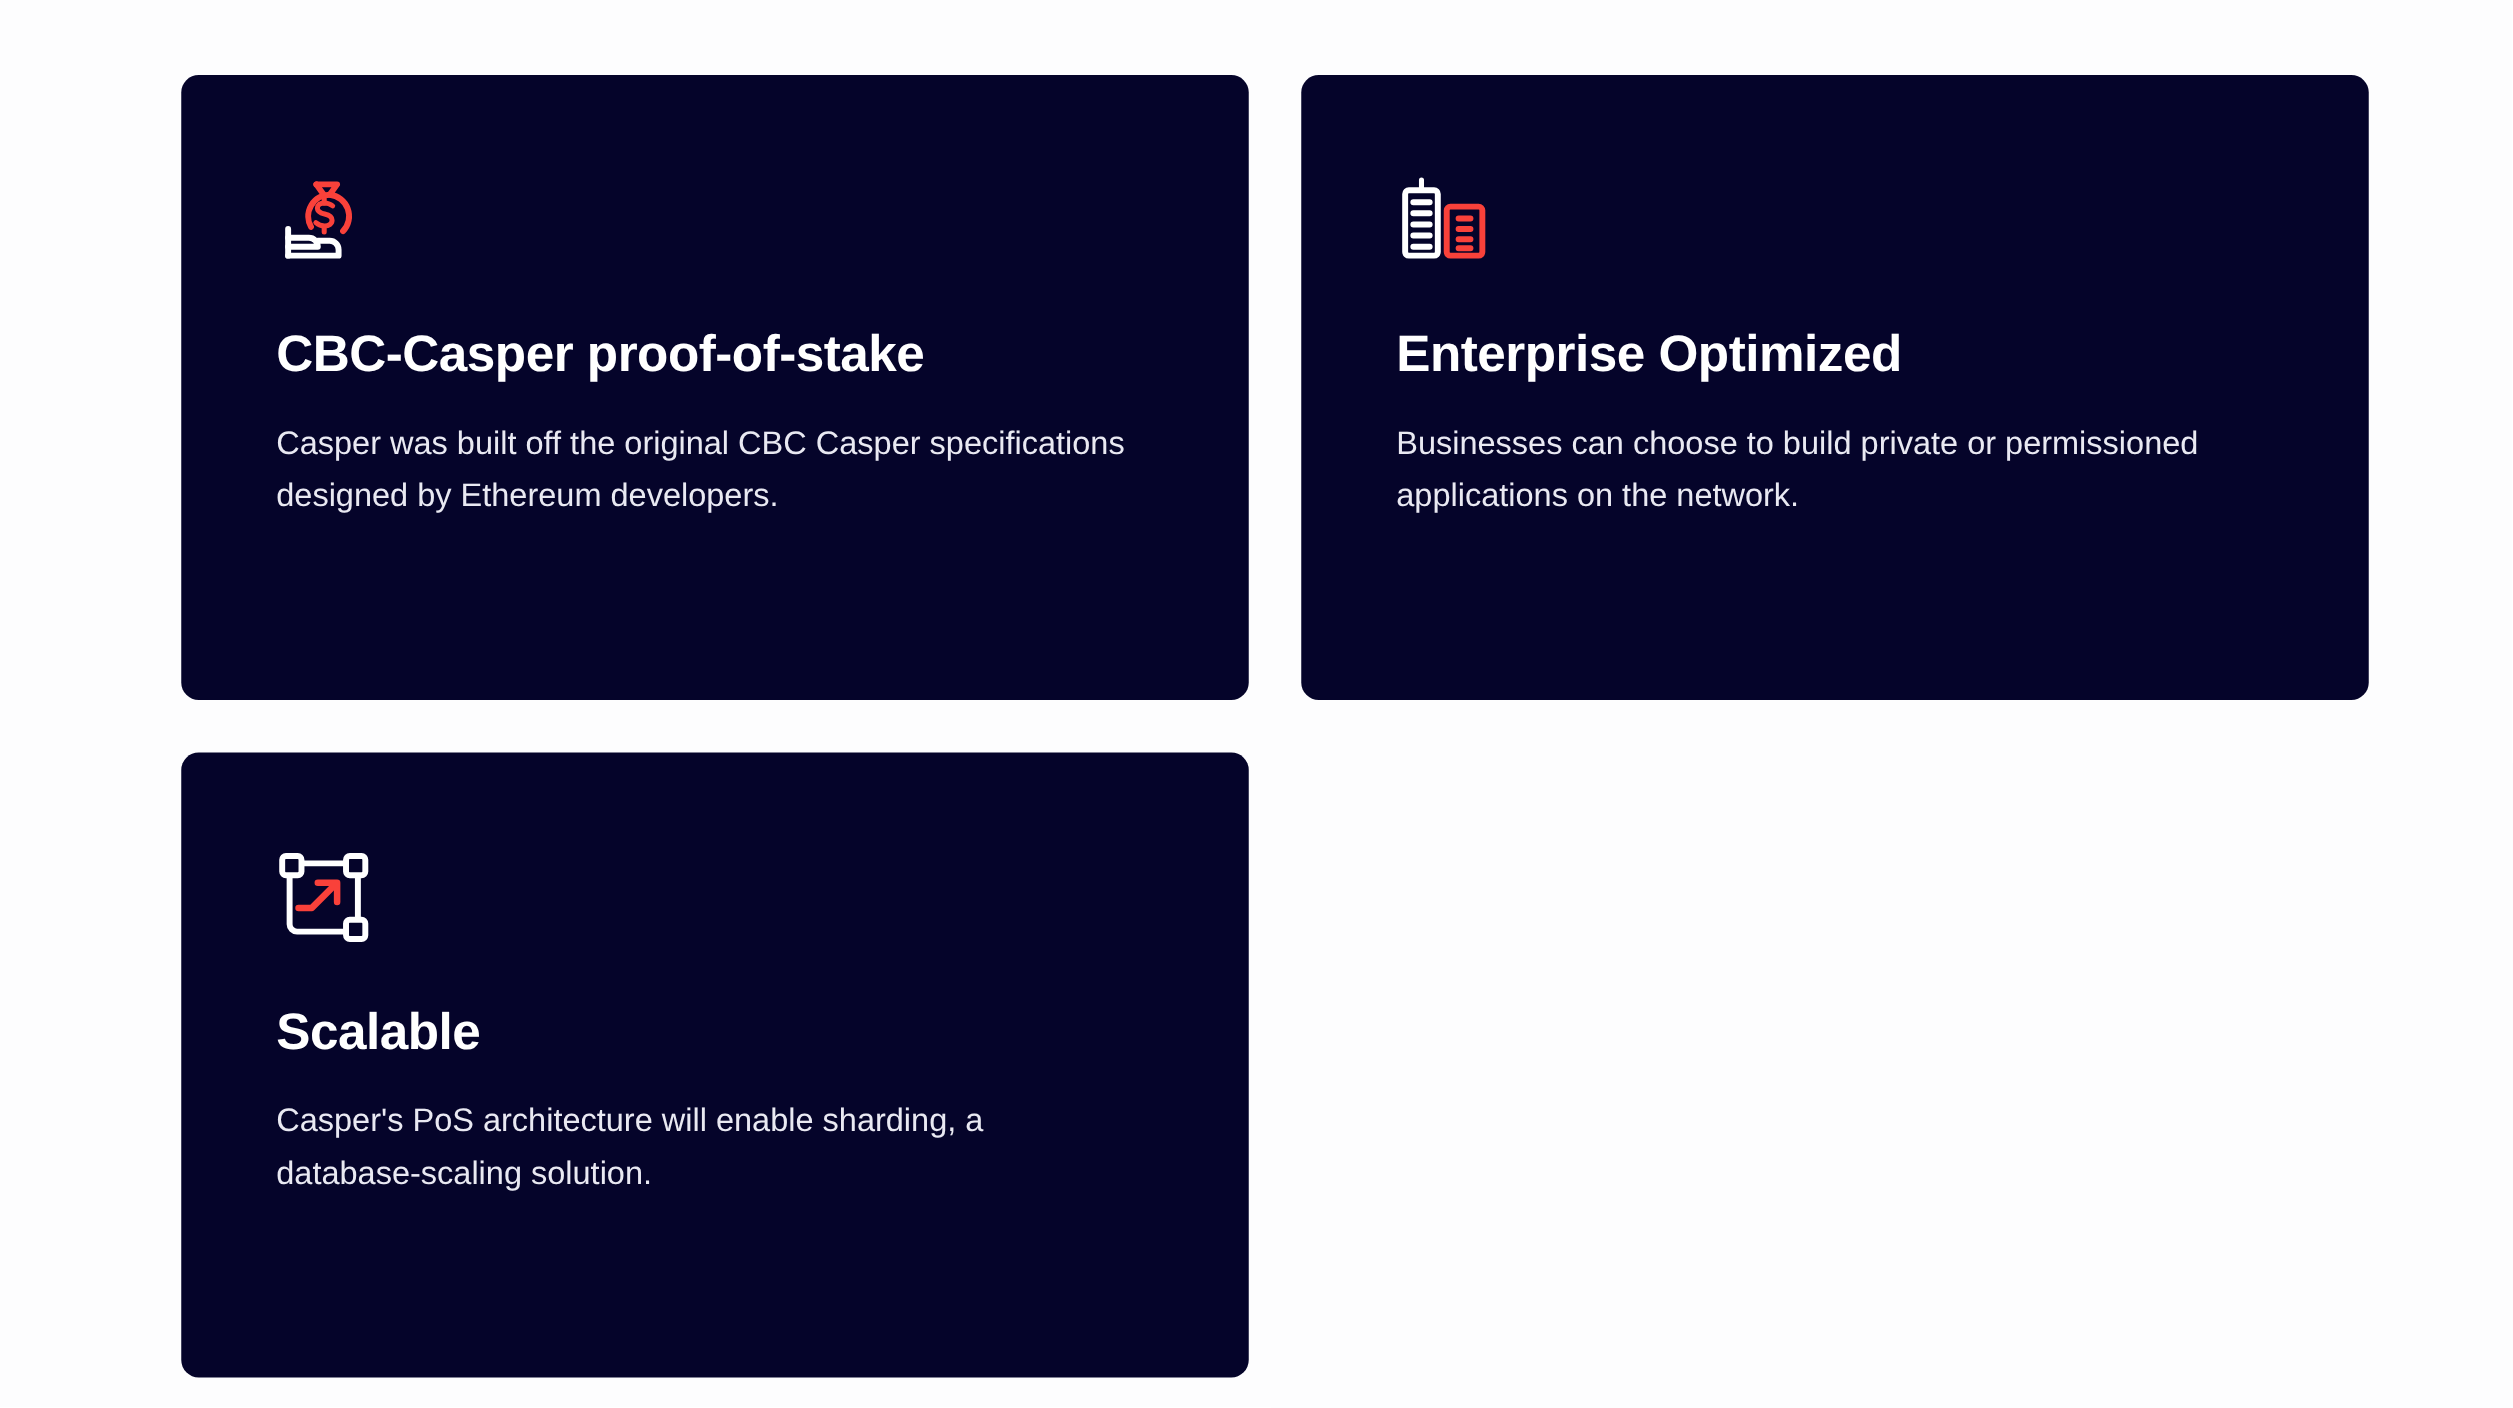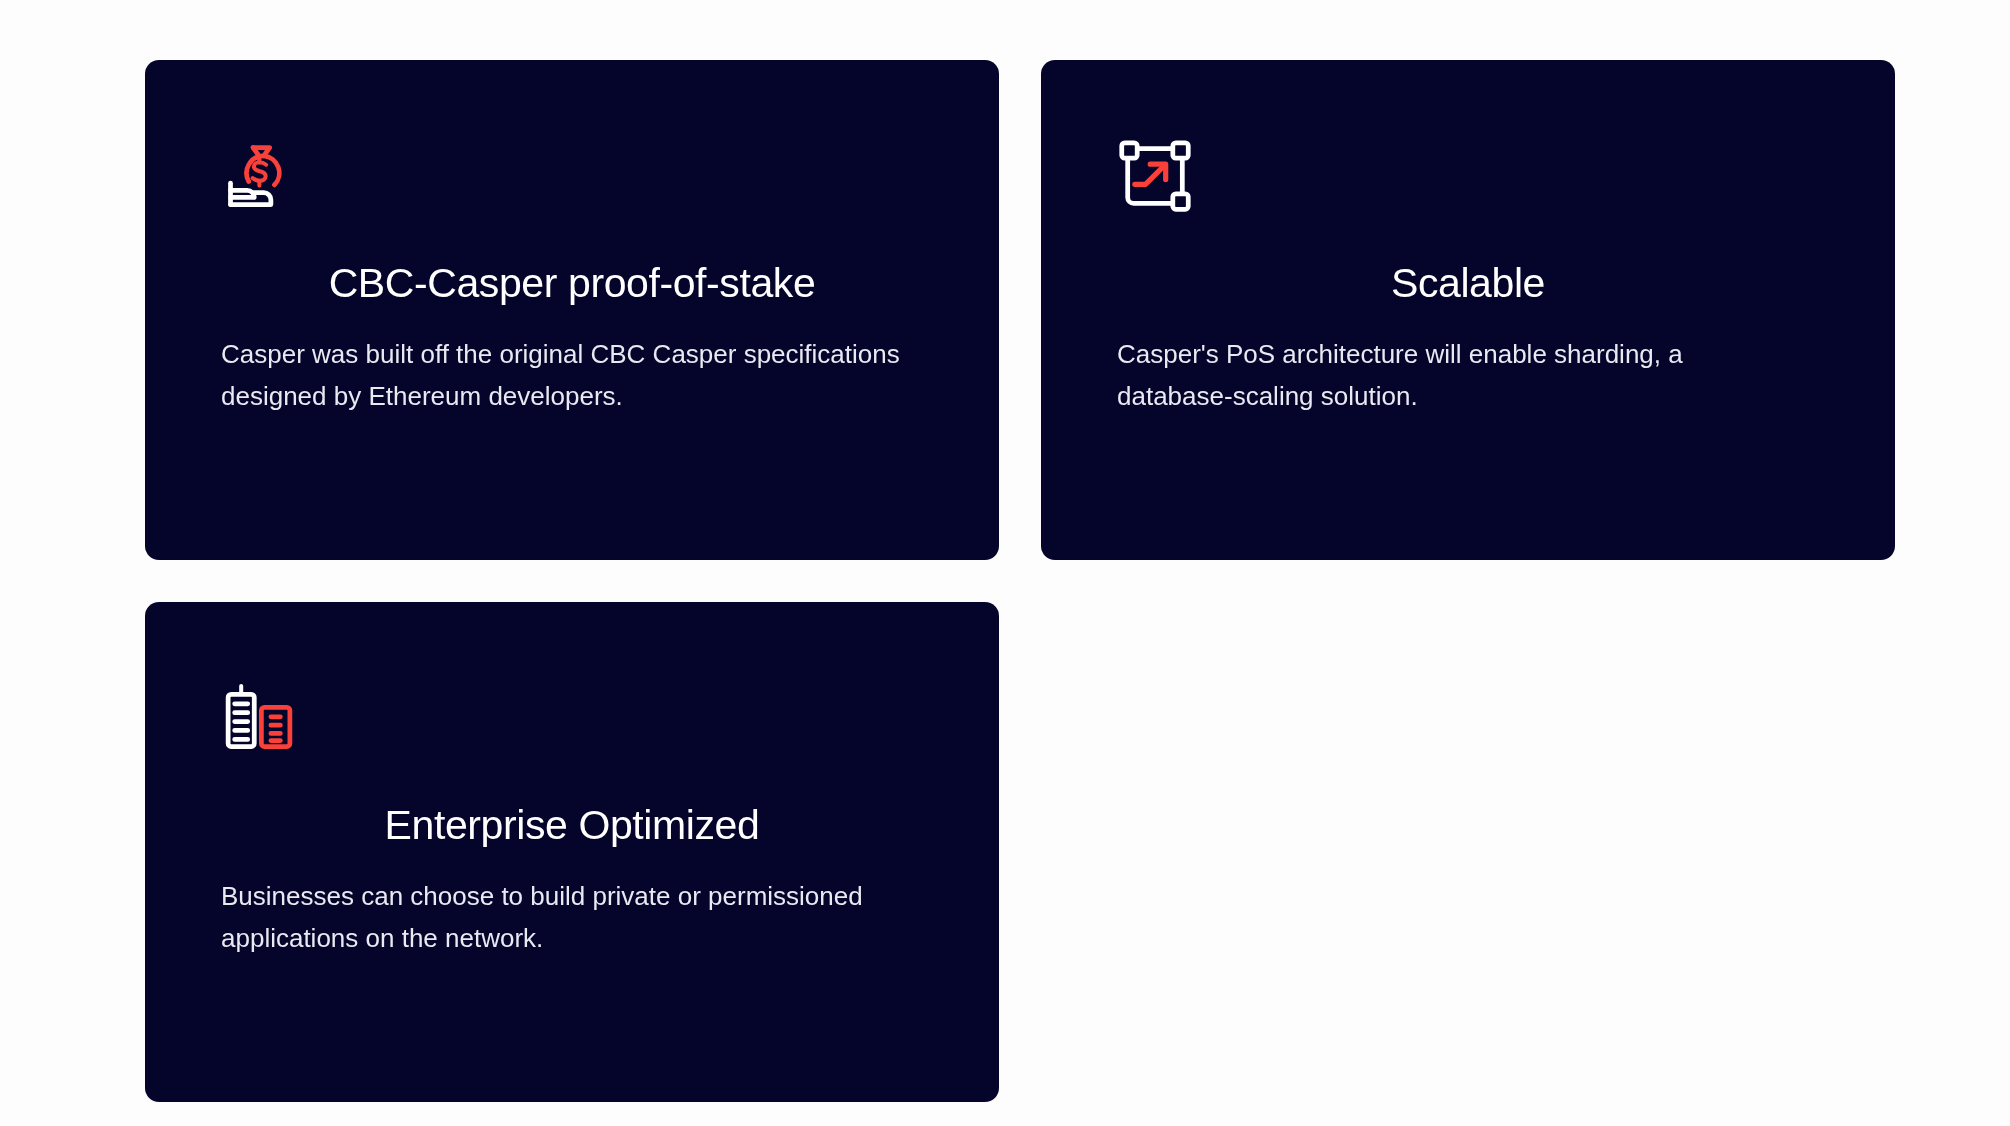--- a/index.html
+++ b/index.html
@@ -44,25 +44,24 @@
     height: 76px;
     display: block;
     margin-bottom: 46px;
   }
 
   .card-icon svg { display: block; width: 76px; height: 76px; }
 
   .card-title {
     color: #ffffff;
     font-size: 41px;
-    font-weight: normal;
+    font-weight: bold;
     letter-spacing: -0.4px;
     line-height: 1.15;
     margin-bottom: 26px;
-    text-align: center;
   }
 
   .card-body {
     color: #e9e9f2;
     font-size: 26px;
     font-weight: normal;
     line-height: 1.62;
     max-width: 680px;
   }
 </style>
@@ -87,41 +86,41 @@
           <path d="M8 56h34v-4a6 6 0 0 0-6-6h-8" stroke="#ffffff" stroke-width="4" stroke-linecap="round" stroke-linejoin="round"></path>
         </svg>
       </span>
       <h3 class="card-title">CBC-Casper proof-of-stake</h3>
       <p class="card-body">Casper was built off the original CBC Casper specifications designed by Ethereum developers.</p>
     </div>
 
     <div class="feature-card">
       <span class="card-icon">
         <svg viewBox="0 0 64 64" fill="none" xmlns="http://www.w3.org/2000/svg">
+          <path d="M17 5v7" stroke="#ffffff" stroke-width="3.4" stroke-linecap="round"></path>
+          <rect x="6" y="12" width="22" height="44" rx="2.5" stroke="#ffffff" stroke-width="4"></rect>
+          <path d="M11.5 20h11M11.5 27.5h11M11.5 35h11M11.5 42.5h11M11.5 50h11" stroke="#ffffff" stroke-width="4" stroke-linecap="round"></path>
+          <rect x="34" y="23" width="24" height="33" rx="2.5" stroke="#f9413a" stroke-width="4"></rect>
+          <path d="M42 31h8M42 38h8M42 45h8M42 51h8" stroke="#f9413a" stroke-width="4" stroke-linecap="round"></path>
+        </svg>
+      </span>
+      <h3 class="card-title">Enterprise Optimized</h3>
+      <p class="card-body">Businesses can choose to build private or permissioned applications on the network.</p>
+    </div>
+
+    <div class="feature-card">
+      <span class="card-icon">
+        <svg viewBox="0 0 64 64" fill="none" xmlns="http://www.w3.org/2000/svg">
           <path d="M14 9h36a5 5 0 0 1 5 5v36a5 5 0 0 1-5 5H14a5 5 0 0 1-5-5V14a5 5 0 0 1 5-5z" stroke="#ffffff" stroke-width="4"></path>
           <rect x="4" y="4" width="13" height="13" rx="2.5" fill="#05042a" stroke="#ffffff" stroke-width="4"></rect>
           <rect x="47" y="4" width="13" height="13" rx="2.5" fill="#05042a" stroke="#ffffff" stroke-width="4"></rect>
           <rect x="47" y="47" width="13" height="13" rx="2.5" fill="#05042a" stroke="#ffffff" stroke-width="4"></rect>
           <path d="M15 39h9l16-16" stroke="#f9413a" stroke-width="4.4" stroke-linecap="round" stroke-linejoin="round"></path>
           <path d="M28 22h13v13" stroke="#f9413a" stroke-width="4.4" stroke-linecap="round" stroke-linejoin="round"></path>
         </svg>
       </span>
       <h3 class="card-title">Scalable</h3>
       <p class="card-body">Casper's PoS architecture will enable sharding, a database-scaling solution.</p>
     </div>
 
-    <div class="feature-card">
-      <span class="card-icon">
-        <svg viewBox="0 0 64 64" fill="none" xmlns="http://www.w3.org/2000/svg">
-          <path d="M17 5v7" stroke="#ffffff" stroke-width="3.4" stroke-linecap="round"></path>
-          <rect x="6" y="12" width="22" height="44" rx="2.5" stroke="#ffffff" stroke-width="4"></rect>
-          <path d="M11.5 20h11M11.5 27.5h11M11.5 35h11M11.5 42.5h11M11.5 50h11" stroke="#ffffff" stroke-width="4" stroke-linecap="round"></path>
-          <rect x="34" y="23" width="24" height="33" rx="2.5" stroke="#f9413a" stroke-width="4"></rect>
-          <path d="M42 31h8M42 38h8M42 45h8M42 51h8" stroke="#f9413a" stroke-width="4" stroke-linecap="round"></path>
-        </svg>
-      </span>
-      <h3 class="card-title">Enterprise Optimized</h3>
-      <p class="card-body">Businesses can choose to build private or permissioned applications on the network.</p>
-    </div>
-
 
   </div>
 </div>
 
 </body></html>

